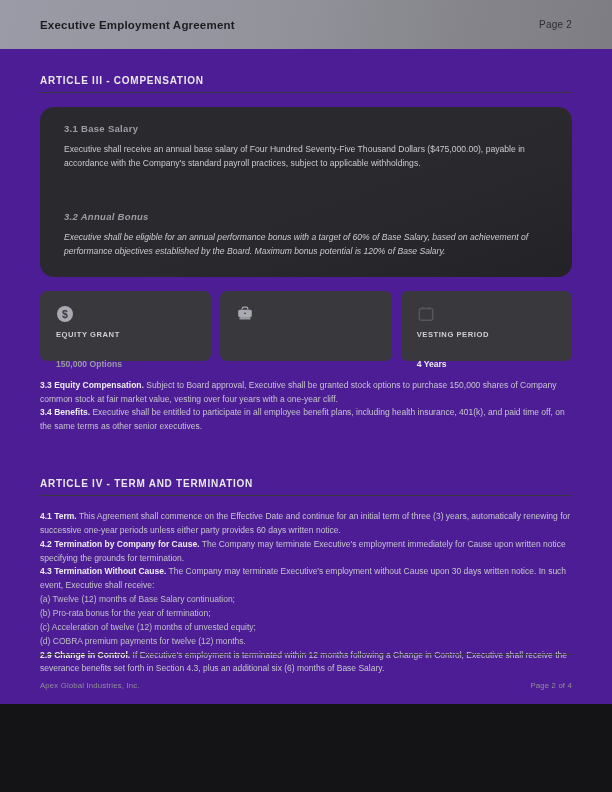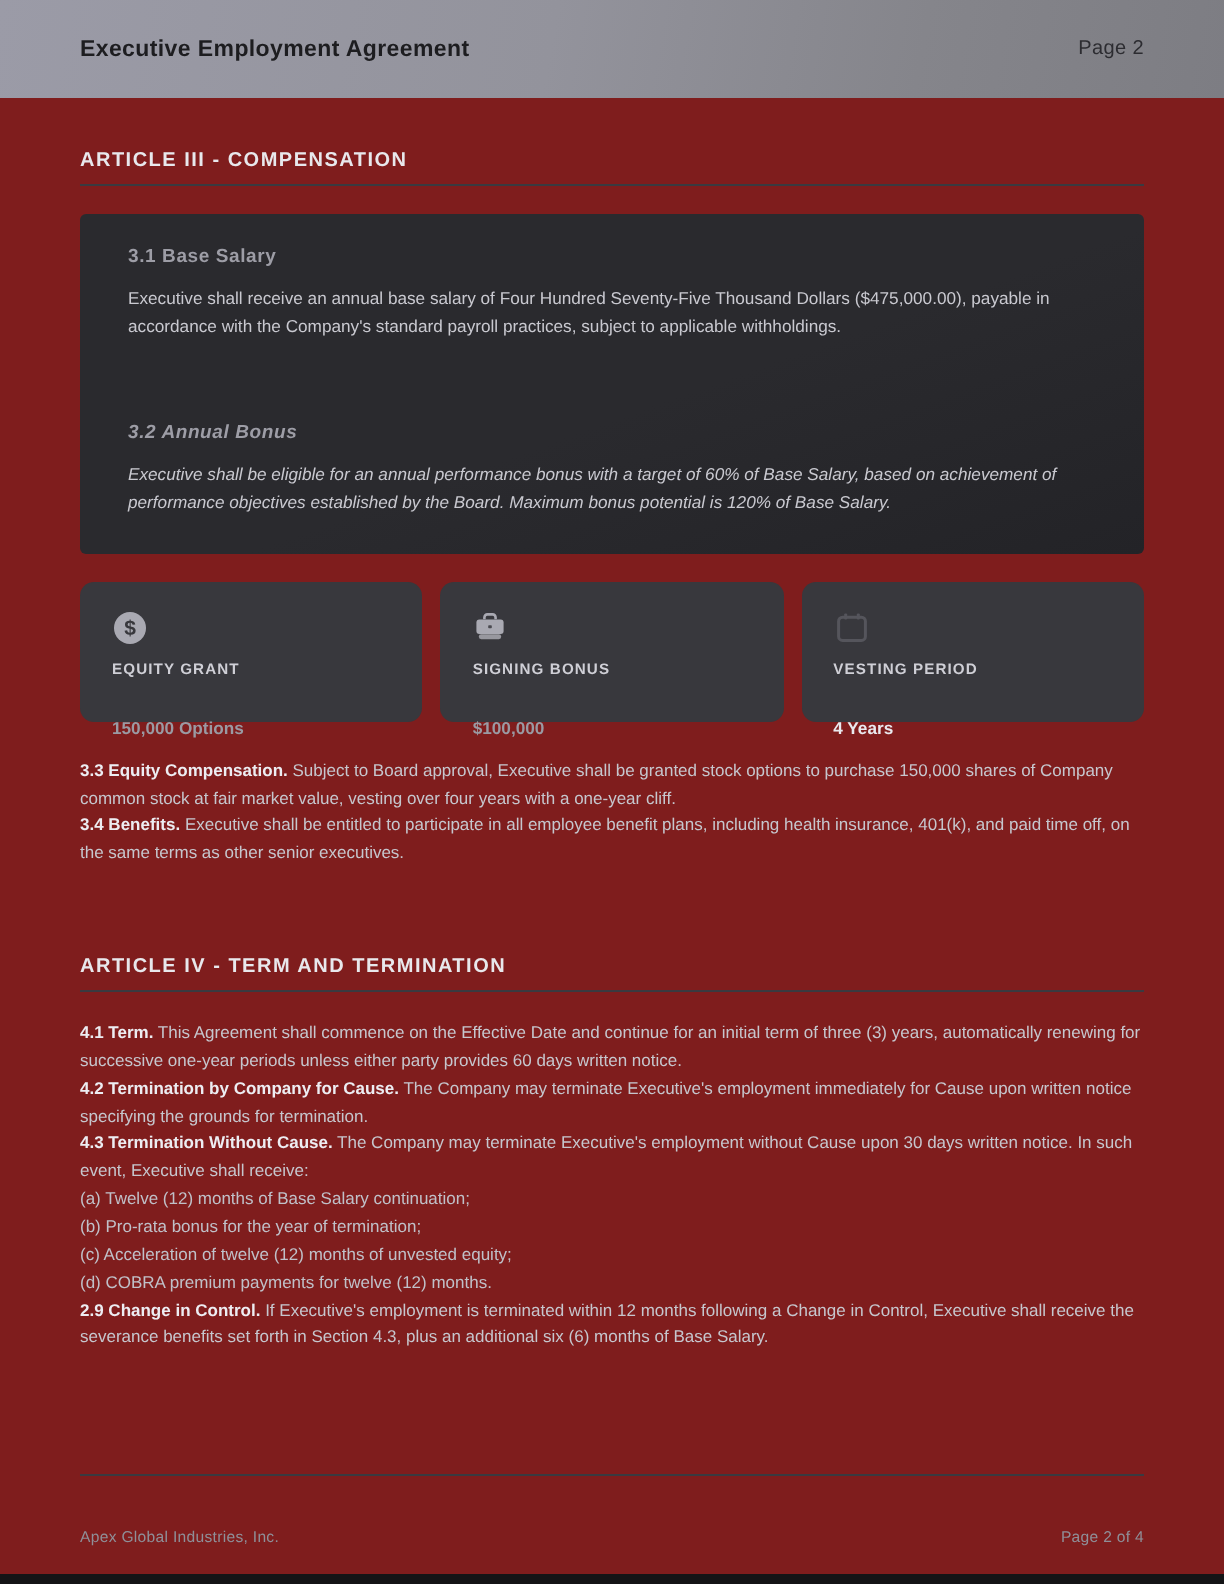--- a/index.html
+++ b/index.html
@@ -10,22 +10,22 @@
     width: 612px;
     height: 792px;
     background: #141416;
     font-family: "Liberation Sans", sans-serif;
     -webkit-font-smoothing: antialiased;
     overflow: hidden;
   }
   .page {
     position: relative;
     width: 612px;
-    height: 787px;
-    background: #7f1d1d;
+    height: 704px;
+    background: #4c1d95;
     display: flex;
     flex-direction: column;
   }
 
   
   .doc-header {
     height: 49px;
     flex: 0 0 49px;
     background: linear-gradient(100deg, #9b9ba7 0%, #93939c 45%, #85858b 75%, #7d7d83 100%);
     display: flex;
@@ -65,21 +65,21 @@
     border-bottom: 1px solid #3a3a40;
     margin-bottom: 14px;
   }
   .article-heading.second {
     margin-top: 44px;
   }
 
   
   .panel {
     background: linear-gradient(160deg, #2a2a2e 0%, #2a2a2e 55%, #232327 100%);
-    border-radius: 3px;
+    border-radius: 14px;
     padding: 16px 24px 18px 24px;
     box-sizing: border-box;
     min-height: 168px;
   }
   .panel-block + .panel-block {
     margin-top: 40px;
     font-style: italic;
   }
   .clause-title {
     font-size: 9.5px;
@@ -215,24 +215,20 @@
 
       <div class="stat-card">
         <span class="stat-icon">
           <svg width="18" height="18" viewBox="0 0 18 18">
             <path d="M6.2 4.6V3.7a1.5 1.5 0 0 1 1.5-1.5h2.6a1.5 1.5 0 0 1 1.5 1.5v0.9" fill="none" stroke="#a9a9b2" stroke-width="1.3"></path>
             <rect x="2.2" y="4.8" width="13.6" height="7.2" rx="1.5" fill="#a9a9b2"></rect>
             <rect x="8.1" y="7.6" width="1.8" height="1.5" rx="0.4" fill="#4a4a50"></rect>
             <rect x="3.4" y="12.1" width="11.2" height="2.5" rx="1.2" fill="#98989f"></rect>
           </svg>
         </span>
-        <div>
-          <div class="stat-label">SIGNING BONUS</div>
-          <div class="stat-value">$100,000</div>
-        </div>
       </div>
 
       <div class="stat-card">
         <span class="stat-icon">
           <svg width="18" height="18" viewBox="0 0 18 18">
             <rect x="5.1" y="1.7" width="1.5" height="3" rx="0.6" fill="#55555c"></rect>
             <rect x="11.4" y="1.7" width="1.5" height="3" rx="0.6" fill="#55555c"></rect>
             <rect x="2.3" y="3.6" width="13.4" height="11.6" rx="2" fill="none" stroke="#55555c" stroke-width="1.5"></rect>
           </svg>
         </span>

